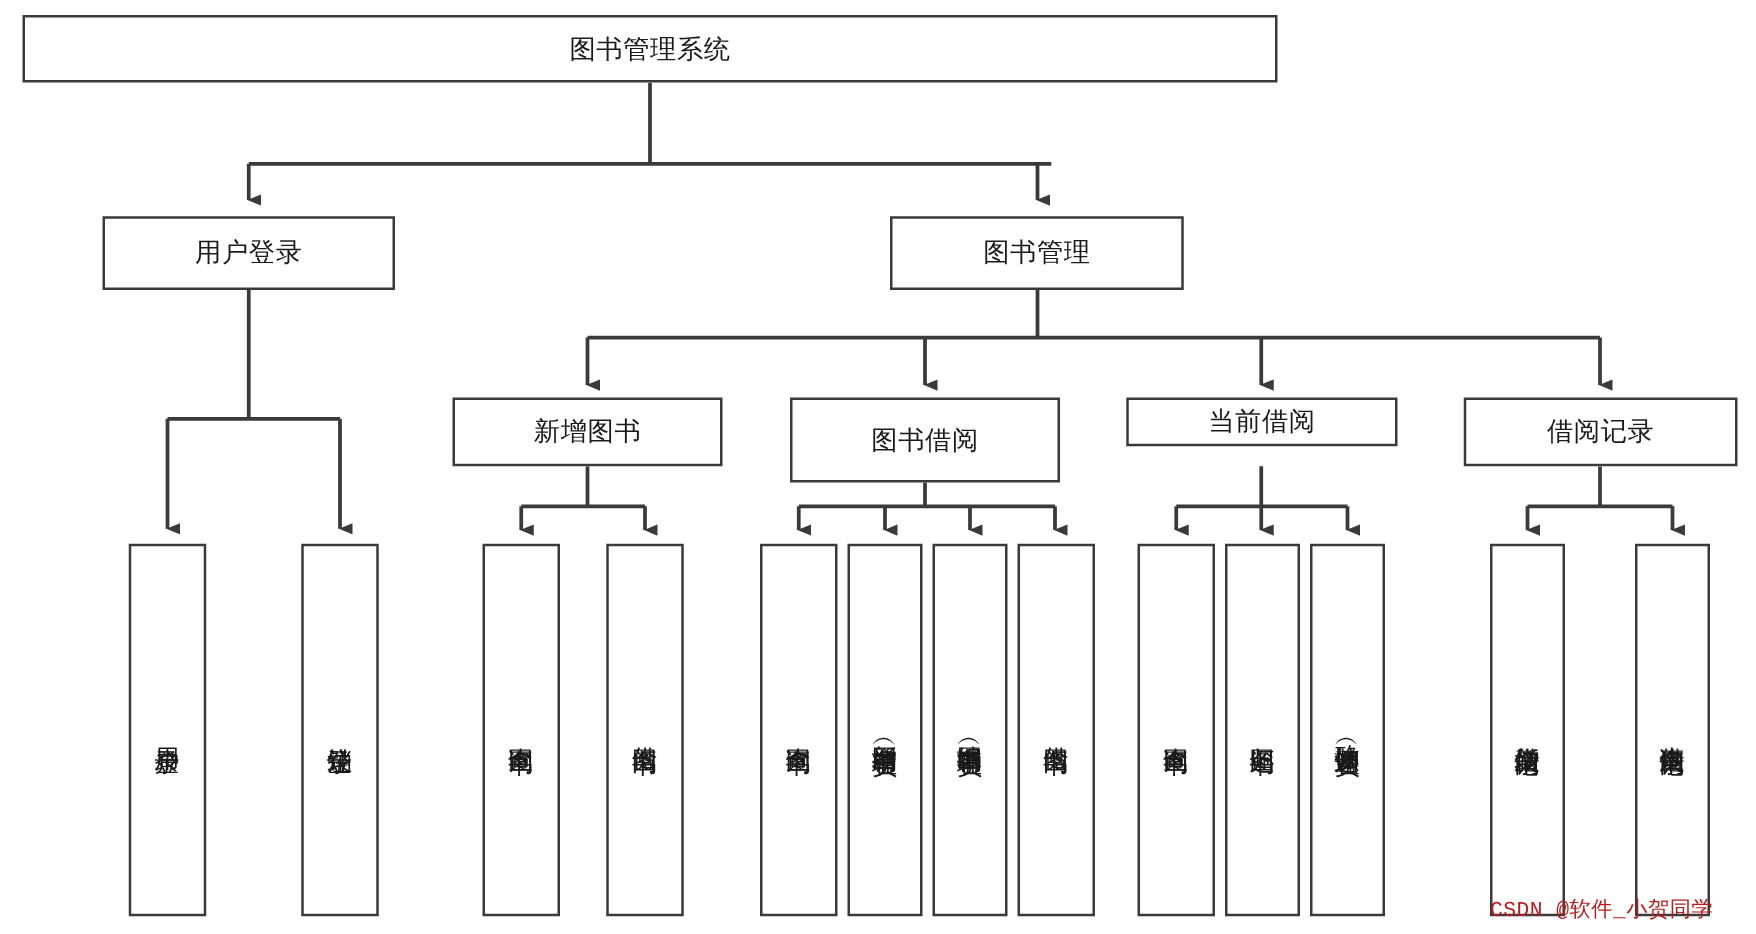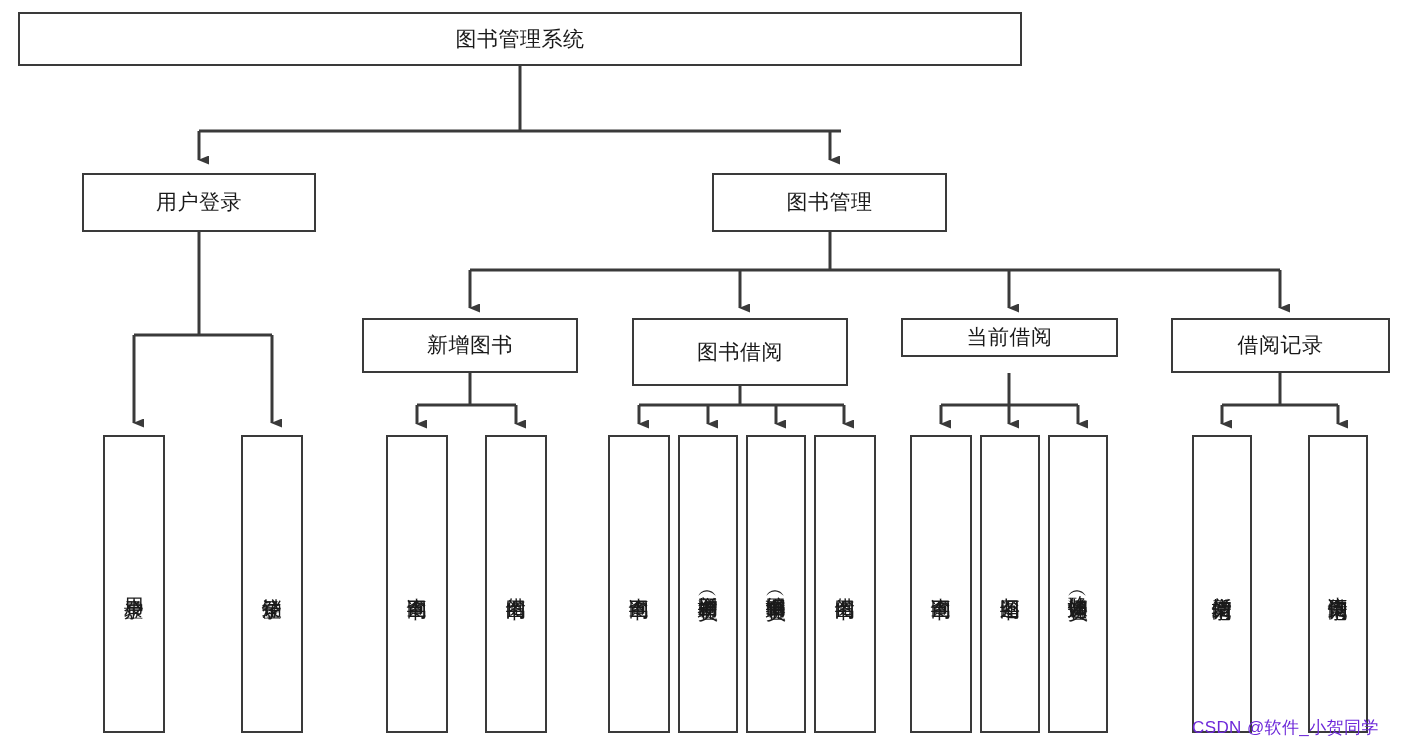--- a/index.html
+++ b/index.html
@@ -47,25 +47,25 @@
     writing-mode: vertical-rl;
     text-orientation: upright;
     font-size: 20px;
     line-height: 1.22;
     letter-spacing: 1px;
     max-height: 100%;
     white-space: normal;
   }
   .watermark {
     position: absolute;
-    color: #6d28d9;
+    color: #b91c1c;
     font-size: 17px;
     letter-spacing: 0.4px;
     white-space: nowrap;
-    font-family: Liberation Sans, sans-serif;
+    font-family: Liberation Mono, monospace;
     text-align: center;
   }
 </style>
 </head>
 <body>
 
 <div id="canvas">
 
   <svg id="diagram-svg" viewBox="0 0 1405 747" xmlns="http://www.w3.org/2000/svg">
     <defs>

